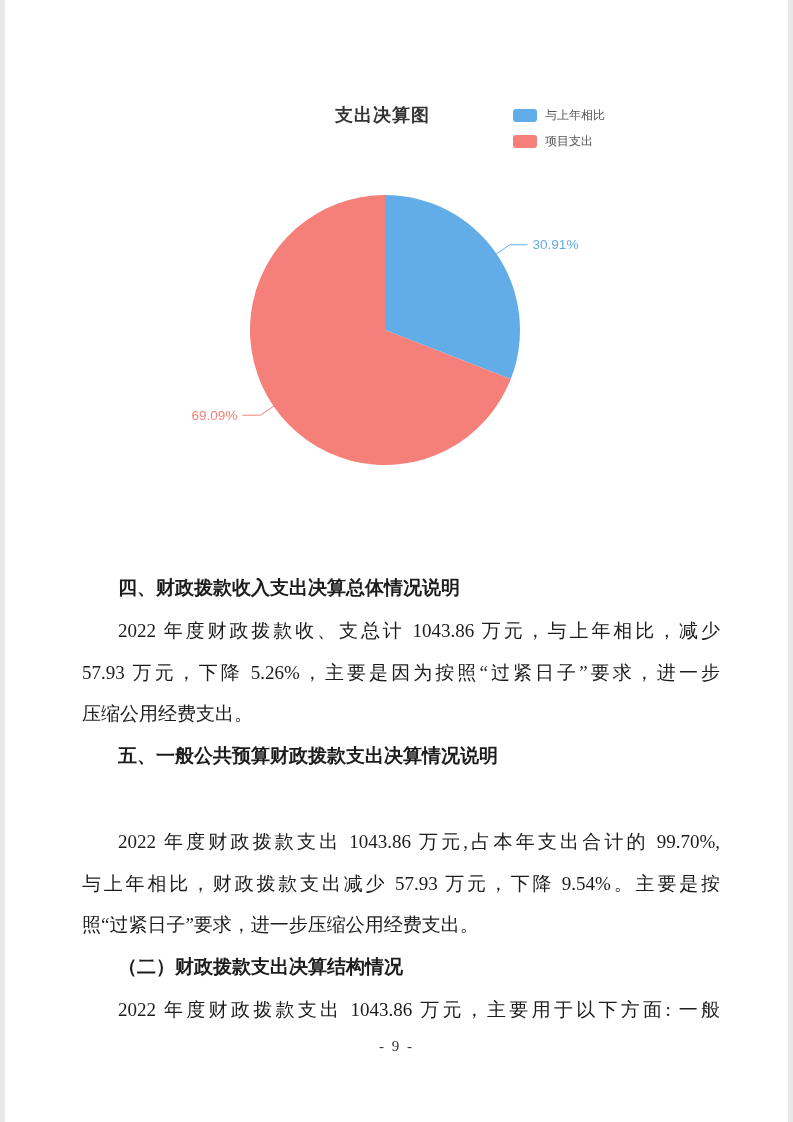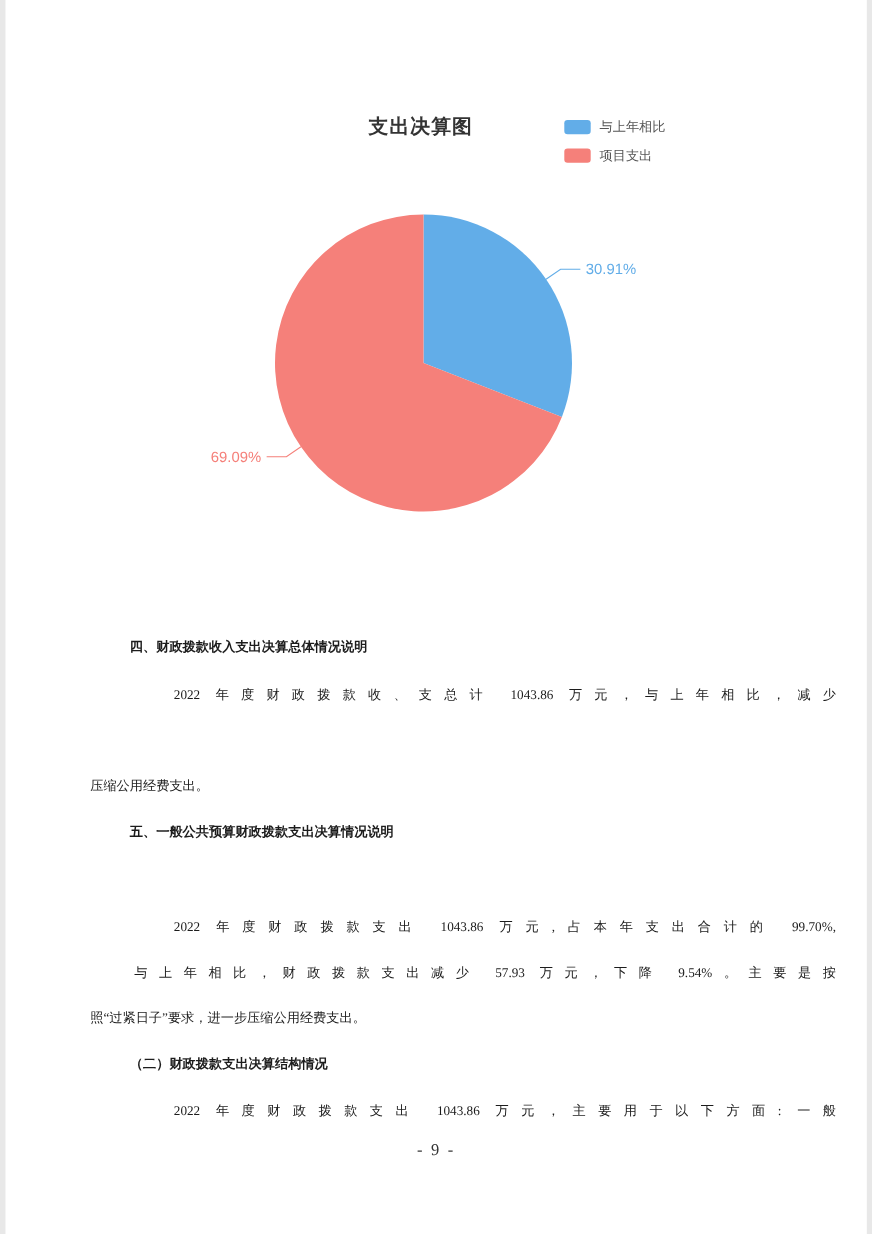--- a/index.html
+++ b/index.html
@@ -23,23 +23,23 @@
     font-size:12px; color:#555555;
   }
   #pie-svg { position:absolute; left:0; top:0; }
   .pie-label {
     font-family:"Liberation Sans","DejaVu Sans",sans-serif;
     font-size:13.5px;
   }
   
   .docline {
     position:absolute; left:77px; width:638px;
-    font-size:12px; line-height:26px;
+    font-size:19px; line-height:26px;
   }
-  .just { text-align:justify; text-align-last:justify;margin-left:40px; }
+  .just { text-align:justify; text-align-last:justify; }
   .indent { text-indent:36px; }
   .h { font-weight:bold; }
   .footer {
     position:absolute; left:0; right:0; top:1038px; text-align:center;
     font-size:15px; color:#333333; letter-spacing:2px;
   }
 </style>
 </head>
 <body>
 
@@ -62,20 +62,21 @@
       <path d="M380,330 L380.0,195.0 A135,135 0 0 1 505.8,379.0 Z" fill="#62ADE8"></path>
       <polyline points="491.4,253.8 504.6,244.8 522.6,244.8" fill="none" stroke="#62ADE8" stroke-width="1"></polyline>
       <text x="527.6" y="249.3" text-anchor="start" fill="#62ADE8" class="pie-label">30.91%</text>
       <path d="M380,330 L505.8,379.0 A135,135 0 1 1 380.0,195.0 Z" fill="#F5807A"></path>
       <polyline points="268.6,406.2 255.4,415.2 237.4,415.2" fill="none" stroke="#F5807A" stroke-width="1"></polyline>
       <text x="232.4" y="419.7" text-anchor="end" fill="#F5807A" class="pie-label">69.09%</text>
     </svg>
 
   <div class="docline h indent" style="top:575px">四、财政拨款收入支出决算总体情况说明</div>
   <div class="docline just indent" style="top:618px">2022 年度财政拨款收、支总计 1043.86 万元，与上年相比，减少</div>
+  <div class="docline just" style="top:660px">57.93 万元，下降 5.26%，主要是因为按照“过紧日子”要求，进一步</div>
   <div class="docline" style="top:701px">压缩公用经费支出。</div>
 
   <div class="docline h indent" style="top:743px">五、一般公共预算财政拨款支出决算情况说明</div>
 
   <div class="docline just indent" style="top:829px">2022 年度财政拨款支出 1043.86 万元,占本年支出合计的 99.70%,</div>
   <div class="docline just" style="top:871px">与上年相比，财政拨款支出减少 57.93 万元，下降 9.54%。主要是按</div>
   <div class="docline" style="top:912px">照“过紧日子”要求，进一步压缩公用经费支出。</div>
 
   <div class="docline h indent" style="top:954px">（二）财政拨款支出决算结构情况</div>
   <div class="docline just indent" style="top:997px">2022 年度财政拨款支出 1043.86 万元，主要用于以下方面: 一般</div>

